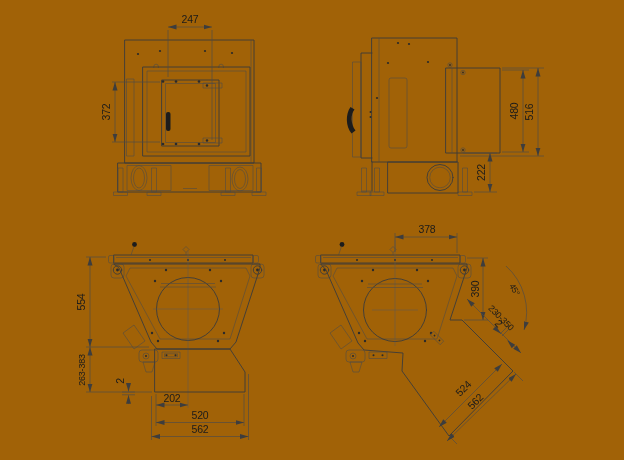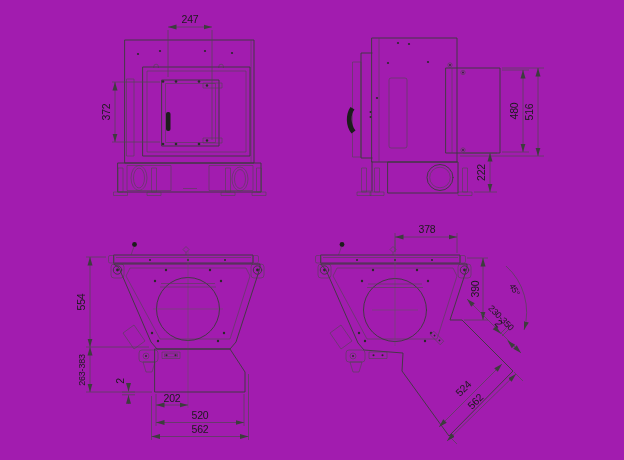--- a/index.html
+++ b/index.html
@@ -1,16 +1,16 @@
 <!DOCTYPE html>
 <html><head>
 <meta charset="utf-8">
 <style>
   html,body{margin:0;padding:0;background:#fff;}
-  .page{position:relative;width:624px;height:460px;background:#a21caf;overflow:hidden;
+  .page{position:relative;width:624px;height:460px;background:#a16207;overflow:hidden;
         font-family:"Liberation Sans", sans-serif;}
   svg{display:block;}
   .ol{fill:none;stroke:#3b3b3b;stroke-width:0.9;stroke-linejoin:round;stroke-linecap:round;}
   .th{fill:none;stroke:#4a4a4a;stroke-width:0.55;stroke-linejoin:round;}
   .dim{fill:none;stroke:#4a4a4a;stroke-width:0.65;}
   .cl{fill:none;stroke:#5a5a5a;stroke-width:0.5;}
   .dk{fill:#1c1c1c;stroke:none;}
   .dot{fill:#2a2a2a;stroke:none;}
   text{fill:#1b1b1b;font-family:"Liberation Sans", sans-serif;font-size:10.5px;letter-spacing:-0.2px;}
   text.sm{font-size:9px;}

